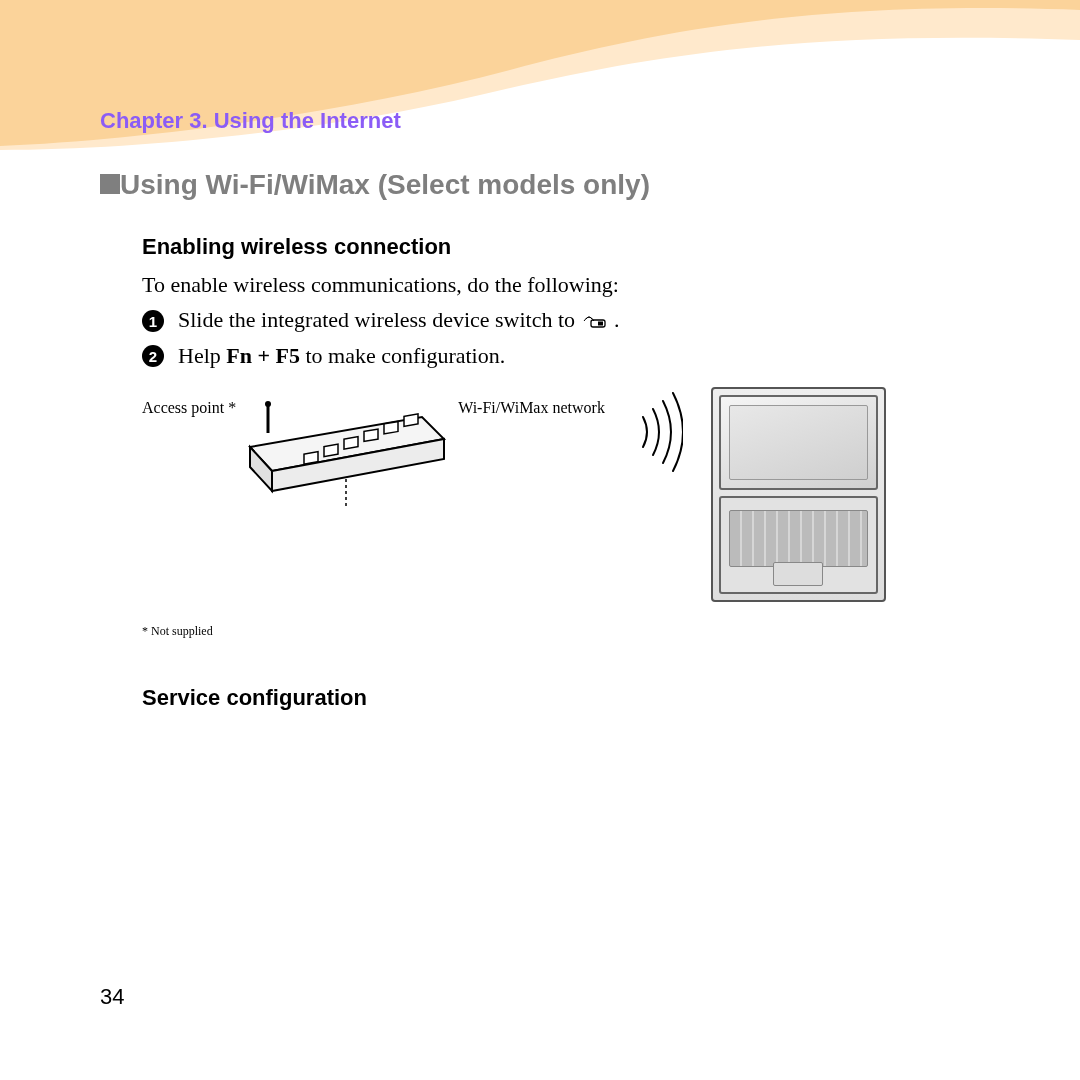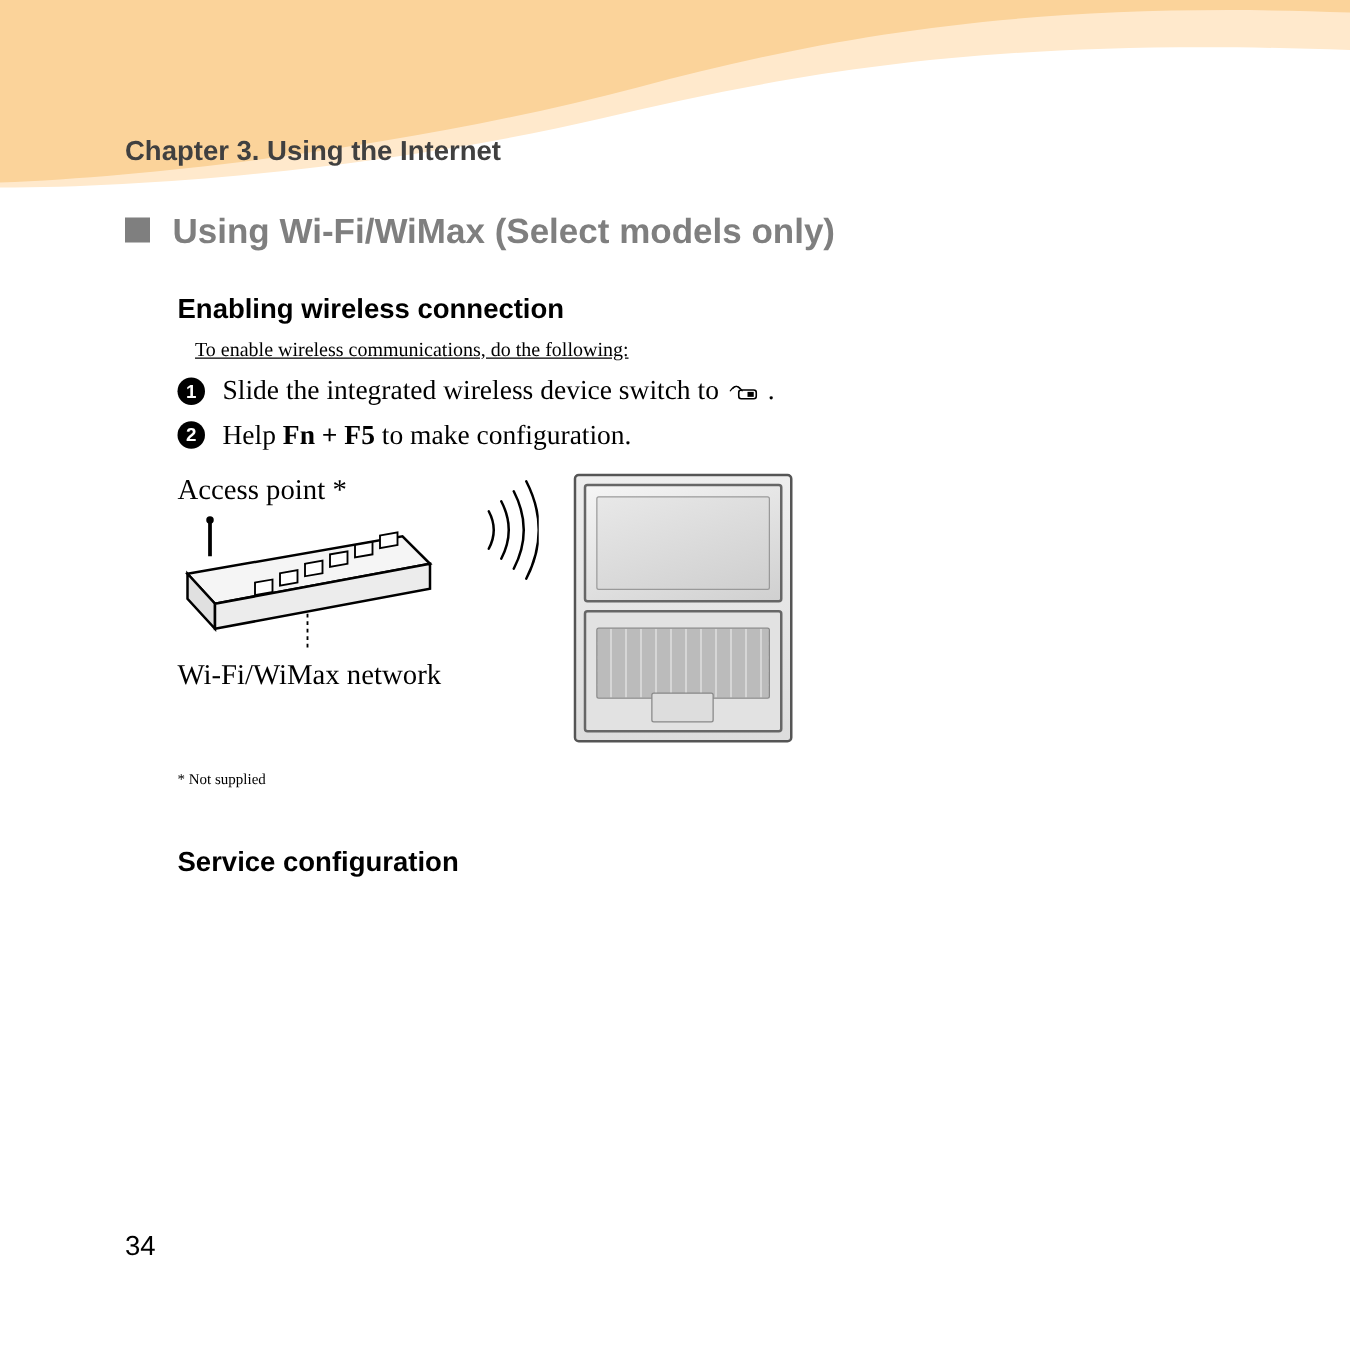--- a/index.html
+++ b/index.html
@@ -17,31 +17,30 @@
     height:160px;
     overflow:hidden;
   }
   .swoosh svg{display:block;width:100%;height:100%;}
   .chapter{
     position:absolute;
     left:100px;top:108px;
     font-family:Arial,Helvetica,sans-serif;
     font-weight:bold;
     font-size:22px;
-    color:#404040;
+    color:#8b5cf6;
   }
   .content{
     position:absolute;
     left:100px;right:80px;
     top:170px;
   }
   .section-row{
     display:flex;
     align-items:flex-start;
-    gap:18px;
     margin-bottom:22px;
   }
   .bullet-square{
     width:20px;height:20px;
     background:#7f7f7f;
     margin-top:4px;
     flex:0 0 auto;
   }
   .section-title{
     font-family:Arial,Helvetica,sans-serif;
@@ -52,24 +51,23 @@
   }
   .sub{
     font-family:Arial,Helvetica,sans-serif;
     font-weight:bold;
     font-size:22px;
     margin-left:42px;
     margin-top:33px;
     margin-bottom:10px;
   }
   .body-text{
-    font-size:16px;
-    margin-left:56px;
+    font-size:22px;
+    margin-left:42px;
     line-height:1.35;
-    text-decoration:underline;
   }
   .step{
     display:flex;
     align-items:center;
     gap:14px;
     margin-left:42px;
     font-size:22px;
     margin-top:8px;
   }
   .num-disc{
@@ -94,23 +92,24 @@
   }
   .hw-row{
     display:flex;
     align-items:flex-start;
     gap:28px;
     margin-left:42px;
     margin-top:18px;
   }
   .ap-col{
     display:flex;
-    flex-direction:column;
+    flex-direction:row;
     gap:6px;
-    font-size:23px;
+    font-size:16px;
+    margin-top:12px;
   }
   .router-box{
     width:210px;height:110px;
   }
   .signal-col{
     display:flex;
     align-items:center;
     justify-content:center;
     width:50px;
   }

